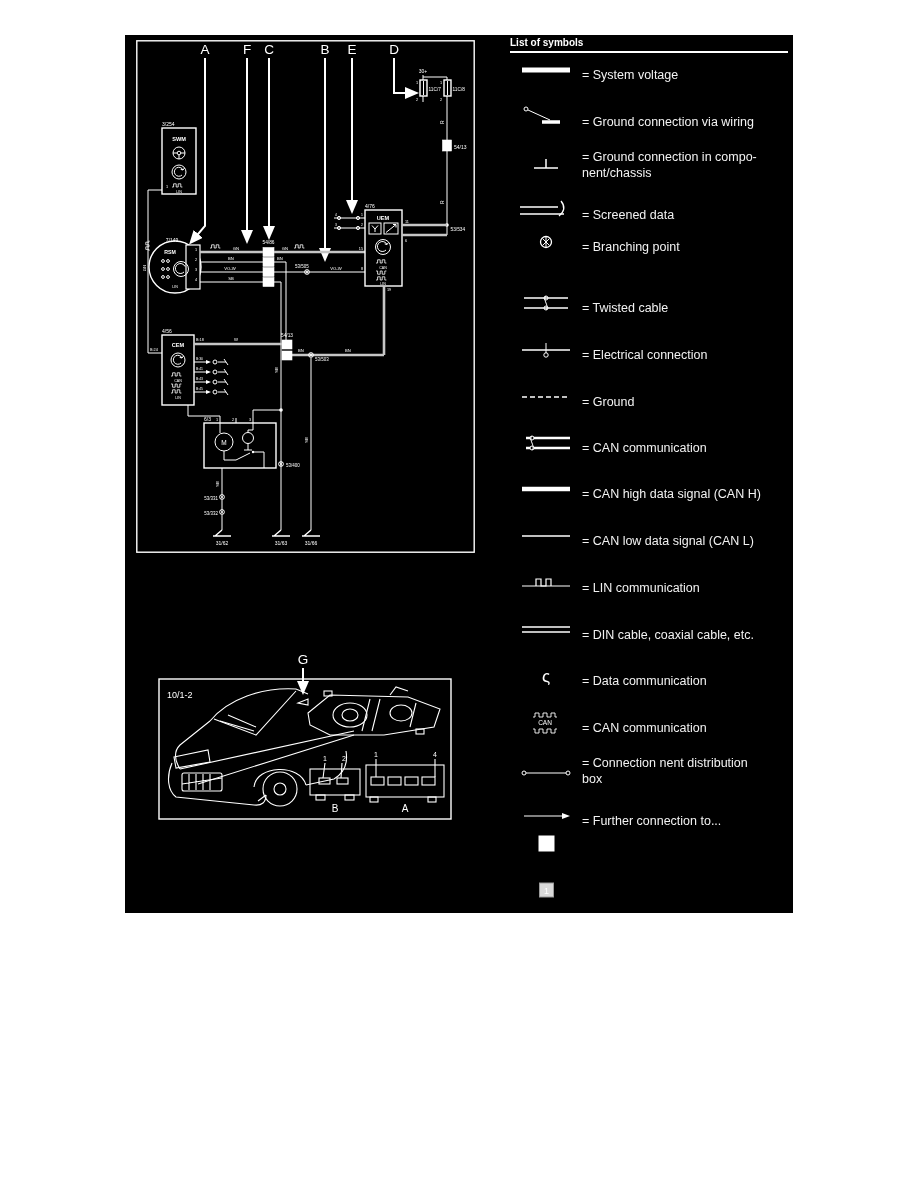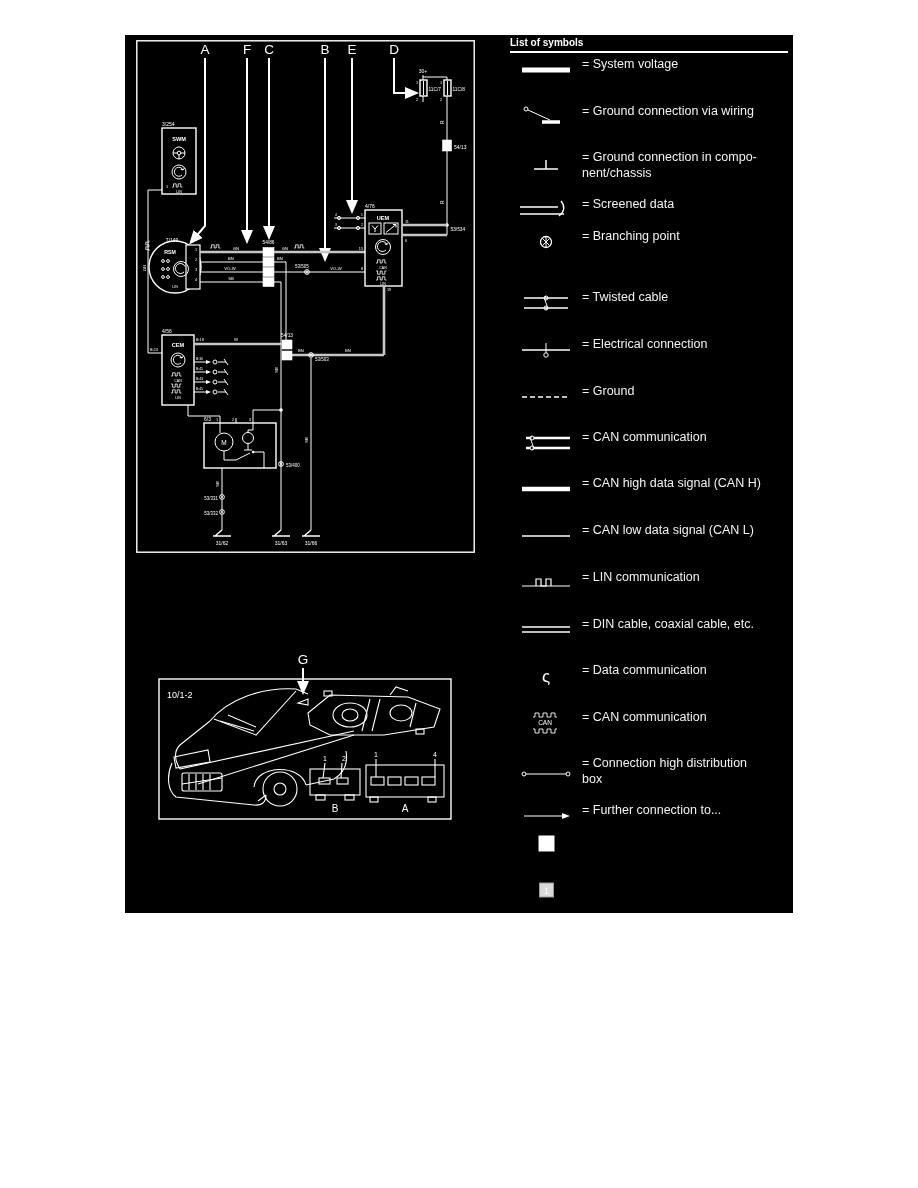--- a/index.html
+++ b/index.html
@@ -4,22 +4,22 @@
 <style>
   html,body{margin:0;padding:0;background:#ffffff;}
   .stage{position:relative;width:918px;height:1188px;background:#ffffff;overflow:hidden;
          font-family:"Liberation Sans",sans-serif;}
   .blackpanel{position:absolute;left:125px;top:35px;width:668px;height:878px;background:#000;}
   .diagram-box{position:absolute;left:11px;top:5px;width:339px;height:513px;}
   .car-box{position:absolute;left:33px;top:616px;width:294px;height:170px;}
   .legend{position:absolute;left:385px;top:2px;width:282px;color:#f2f2f2;}
   .legend-title{font-size:10px;font-weight:bold;color:#fff;margin:0;padding:0 0 3px 0;
                 border-bottom:2px solid #fff;width:278px;}
-  .legend-row{position:absolute;left:0;display:flex;align-items:flex-start;width:282px;}
-  .legend-row.two{align-items:flex-end;}
+  .legend-row{position:absolute;left:0;display:flex;align-items:flex-end;width:282px;}
+  .legend-row.two{align-items:center;}
   .legend-row.two .licon{margin-top:2px;}
   .licon{width:72px;flex:none;display:flex;justify-content:center;}
   .ltext{font-size:12.5px;line-height:15.5px;white-space:pre-line;color:#f2f2f2;}
   svg text{font-family:"Liberation Sans",sans-serif;fill:#fff;}
   .wire{stroke:#fff;stroke-width:1;fill:none;}
   .wire-thick{stroke:#c6c6c6;stroke-width:2.6;fill:none;}
   .box{stroke:#fff;stroke-width:1.4;fill:none;}
   .cbox{fill:#fff;stroke:#fff;stroke-width:0.6;}
   .ptr{stroke:#fff;stroke-width:2;fill:none;}
 </style>
@@ -544,21 +544,21 @@
       <span class="ltext">= CAN communication</span>
     </div>
     <div class="legend-row two" style="top:719px">
       <span class="licon">
             <svg width="60" height="26">
               <line x1="10" y1="13" x2="50" y2="13" stroke="#fff" stroke-width="1.2"></line>
               <circle cx="8" cy="13" r="2" stroke="#fff" fill="none"></circle>
               <circle cx="52" cy="13" r="2" stroke="#fff" fill="none"></circle>
             </svg>
           </span>
-      <span class="ltext">= Connection high distribution
+      <span class="ltext">= Connection nent distribution
 box</span>
     </div>
     <div class="legend-row" style="top:766px">
       <span class="licon">
             <svg width="60" height="26">
               <line x1="8" y1="13" x2="46" y2="13" stroke="#fff" stroke-width="1.1"></line>
               <polygon points="46,10 54,13 46,16" fill="#fff"></polygon>
             </svg>
           </span>
       <span class="ltext">= Further connection to...</span>

